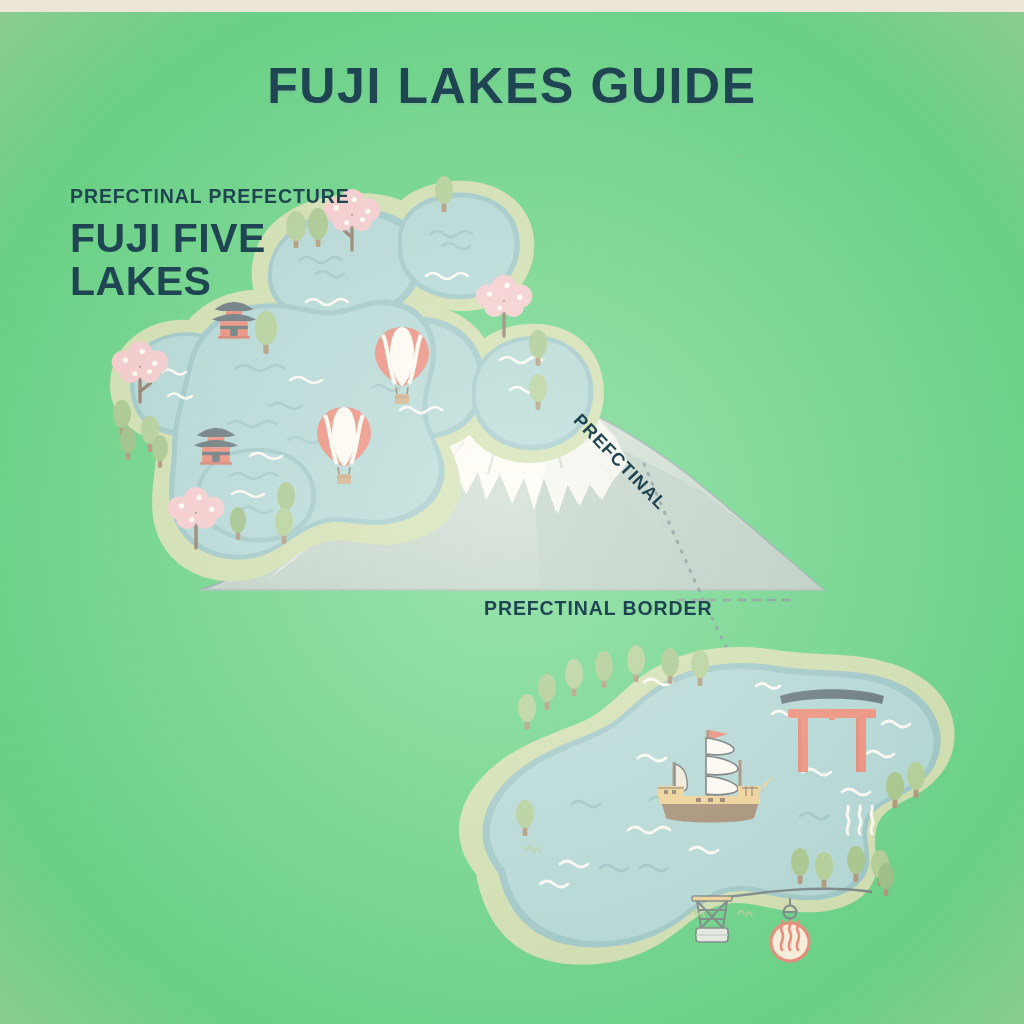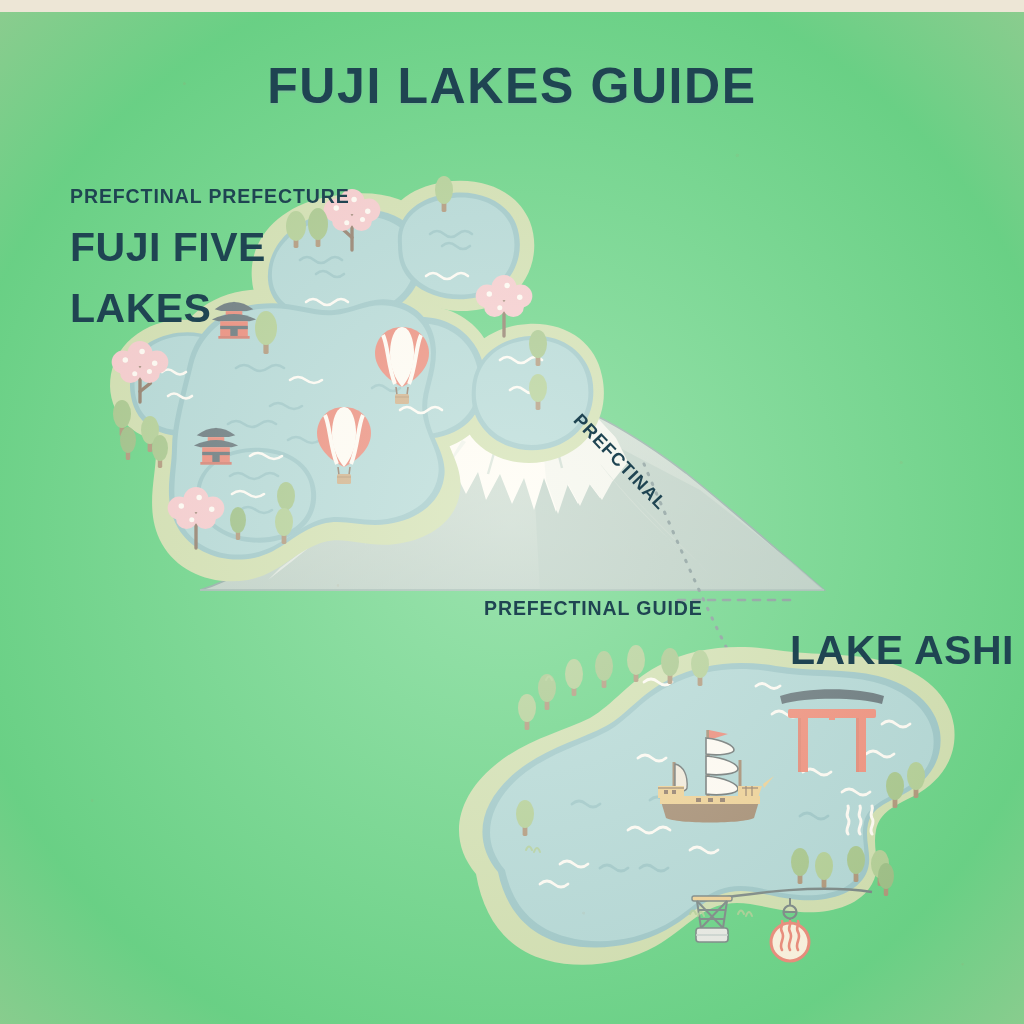--- a/index.html
+++ b/index.html
@@ -24,21 +24,21 @@
   #art{position:absolute;inset:0;}
 
   
   .txt{position:absolute;color:#1F4452;white-space:nowrap;}
   #title{
     left:0;right:0;top:45px;text-align:center;
     font-size:50px;font-weight:bold;letter-spacing:1.6px;
     text-shadow:0 2px 0 rgba(140,170,175,.30);
   }
   #ym-sub{left:70px;top:173px;font-size:19.5px;font-weight:bold;letter-spacing:.9px;}
-  #ym-name{left:70px;top:205px;font-size:41px;font-weight:bold;line-height:61px;letter-spacing:.5px;}
+  #ym-name{left:70px;top:205px;font-size:41px;font-weight:bold;line-height:43px;letter-spacing:.5px;}
   #kn-sub{left:768px;top:583px;font-size:19.5px;font-weight:bold;letter-spacing:.9px;}
   #kn-name{left:790px;top:615px;font-size:41px;font-weight:bold;letter-spacing:.5px;}
   #border-lbl{left:484px;top:585px;font-size:19.5px;font-weight:bold;letter-spacing:.9px;}
   #diag-lbl{
     left:584px;top:398px;font-size:18px;font-weight:bold;letter-spacing:1.1px;
     transform:rotate(46deg);transform-origin:left top;
   }
 </style>
 </head>
 <body>
@@ -645,17 +645,16 @@
     </g>
   </svg>
 
   <div id="grain"></div>
 
   <div class="txt" id="title">FUJI LAKES GUIDE</div>
 
   <div class="txt" id="ym-sub">PREFCTINAL PREFECTURE</div>
   <div class="txt" id="ym-name">FUJI FIVE<br>LAKES</div>
 
-  <div class="txt" id="kn-name">LAKE ASHI</div>
-
-  <div class="txt" id="border-lbl">PREFECTINAL GUIDE</div>
+
+  <div class="txt" id="border-lbl">PREFCTINAL BORDER</div>
   <div class="txt" id="diag-lbl">PREFCTINAL</div>
 </div>
 
 </body></html>

